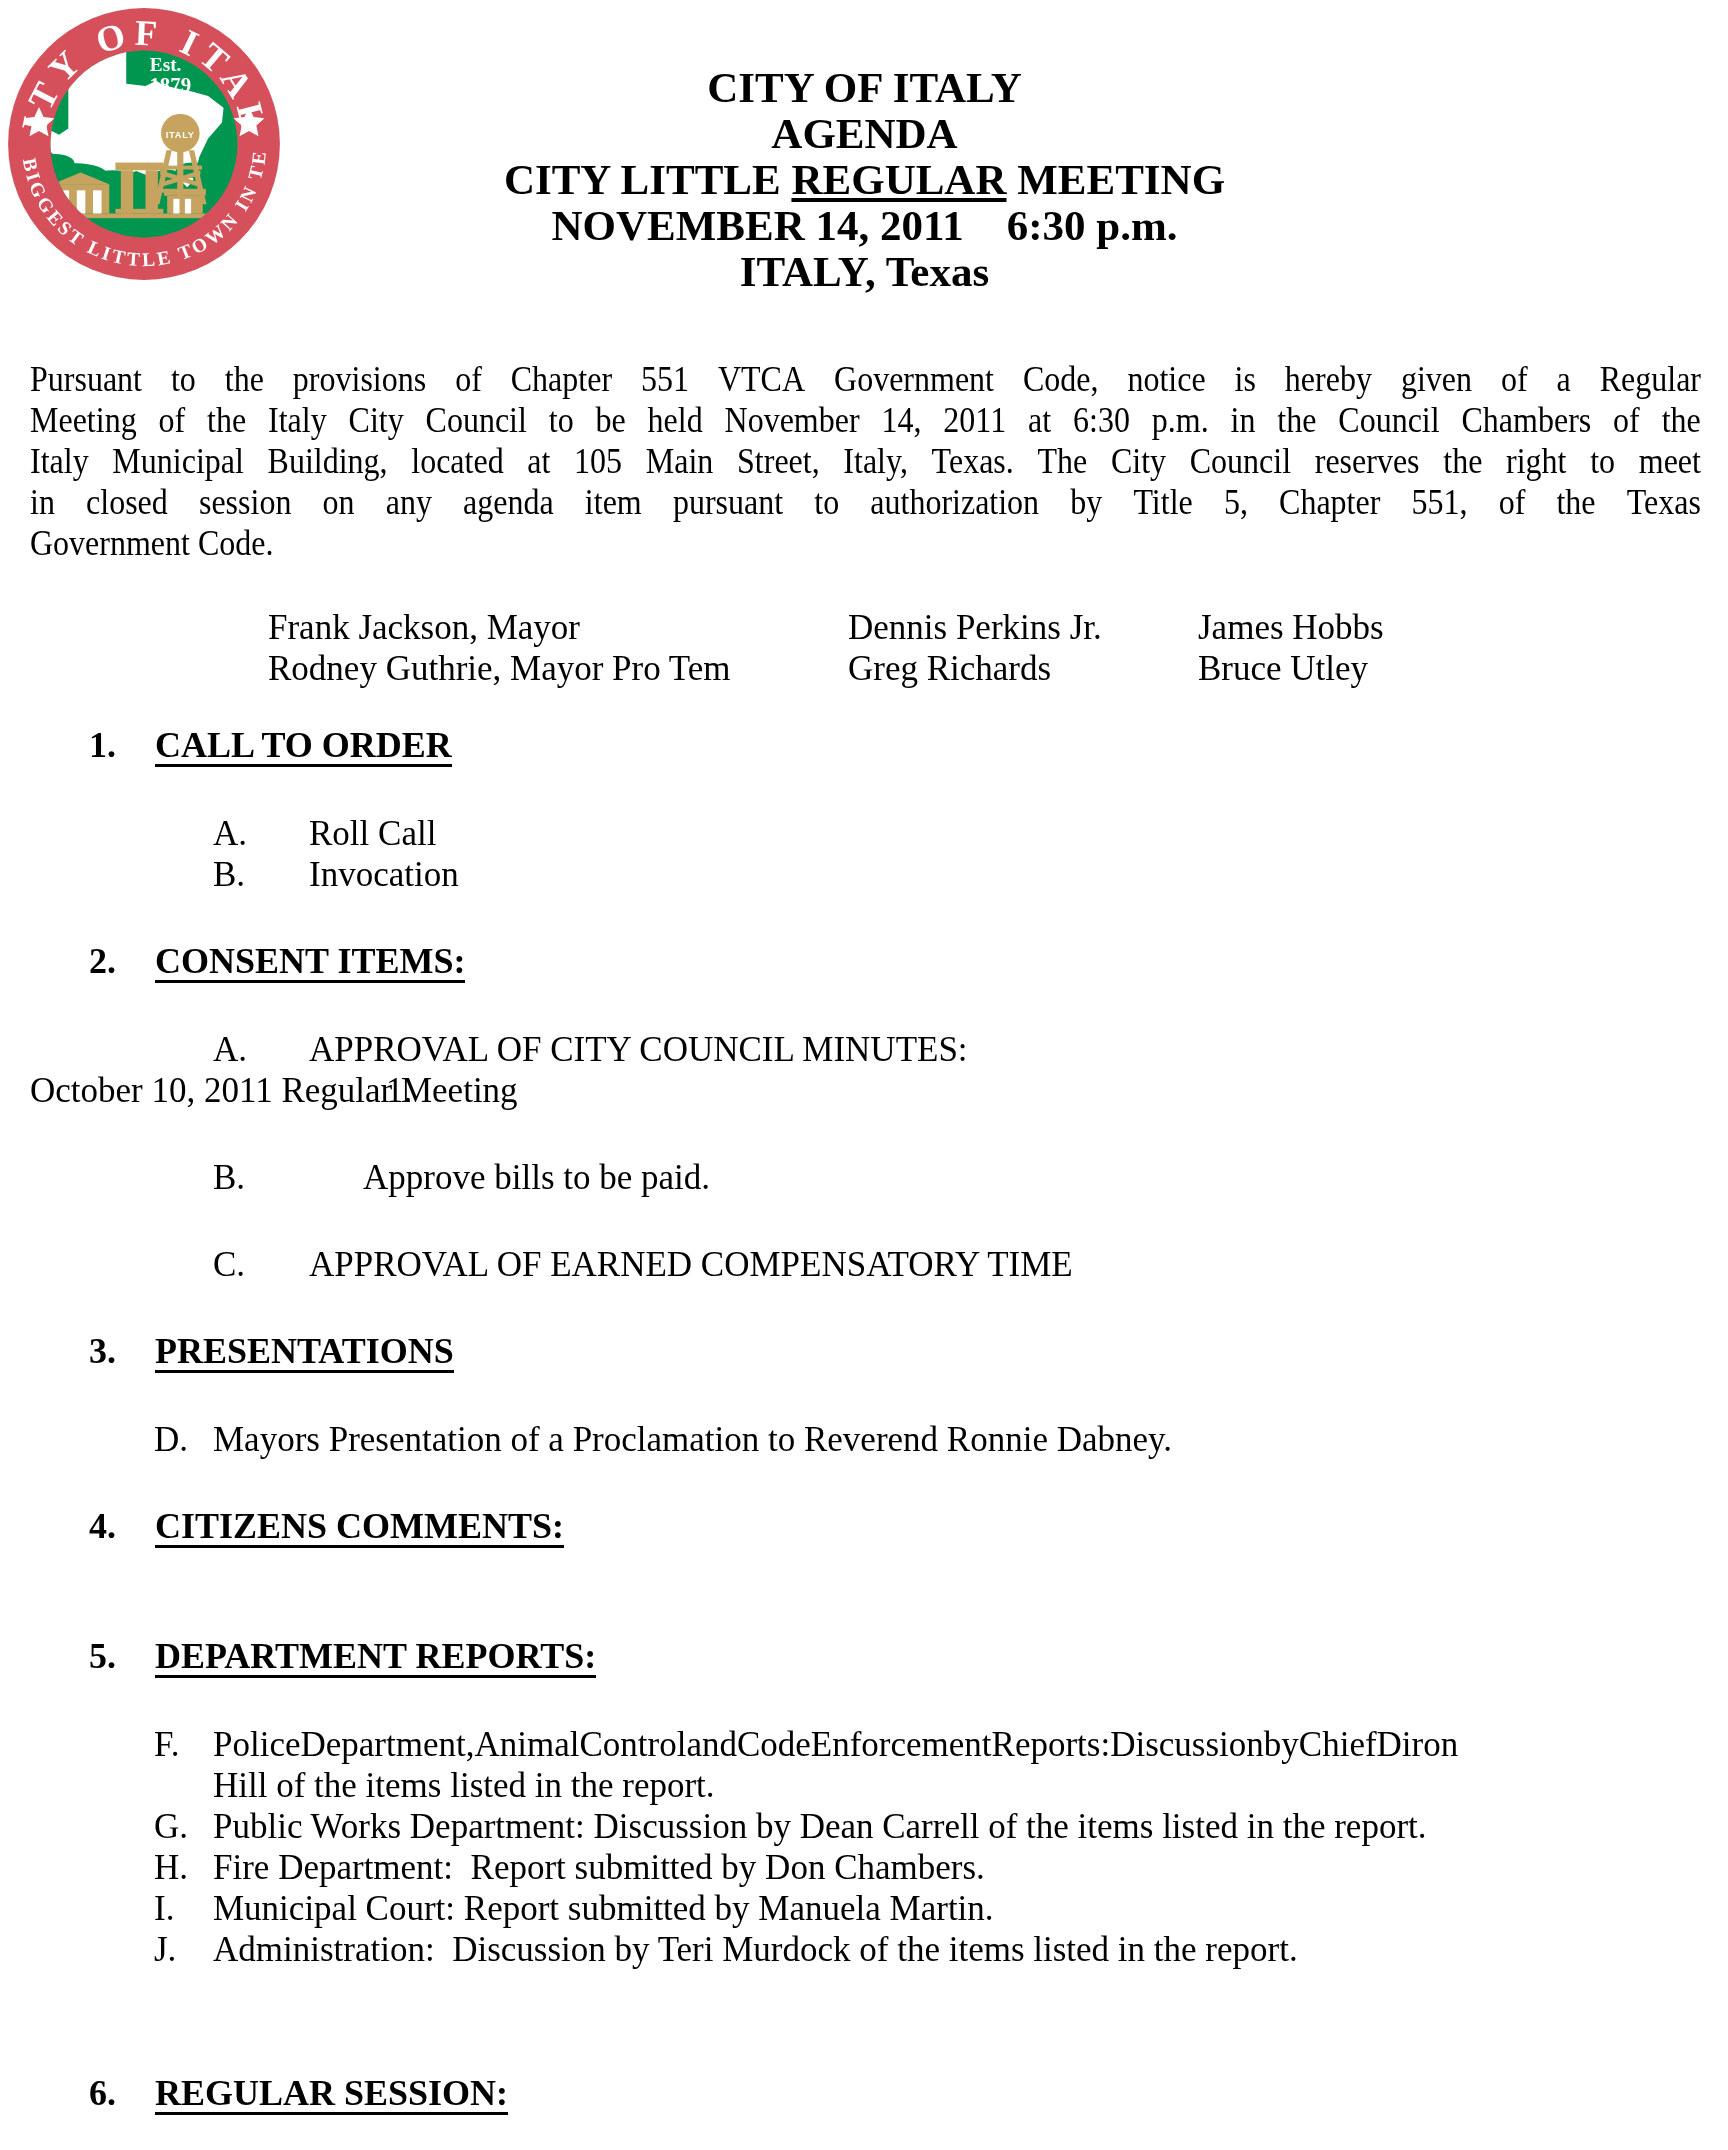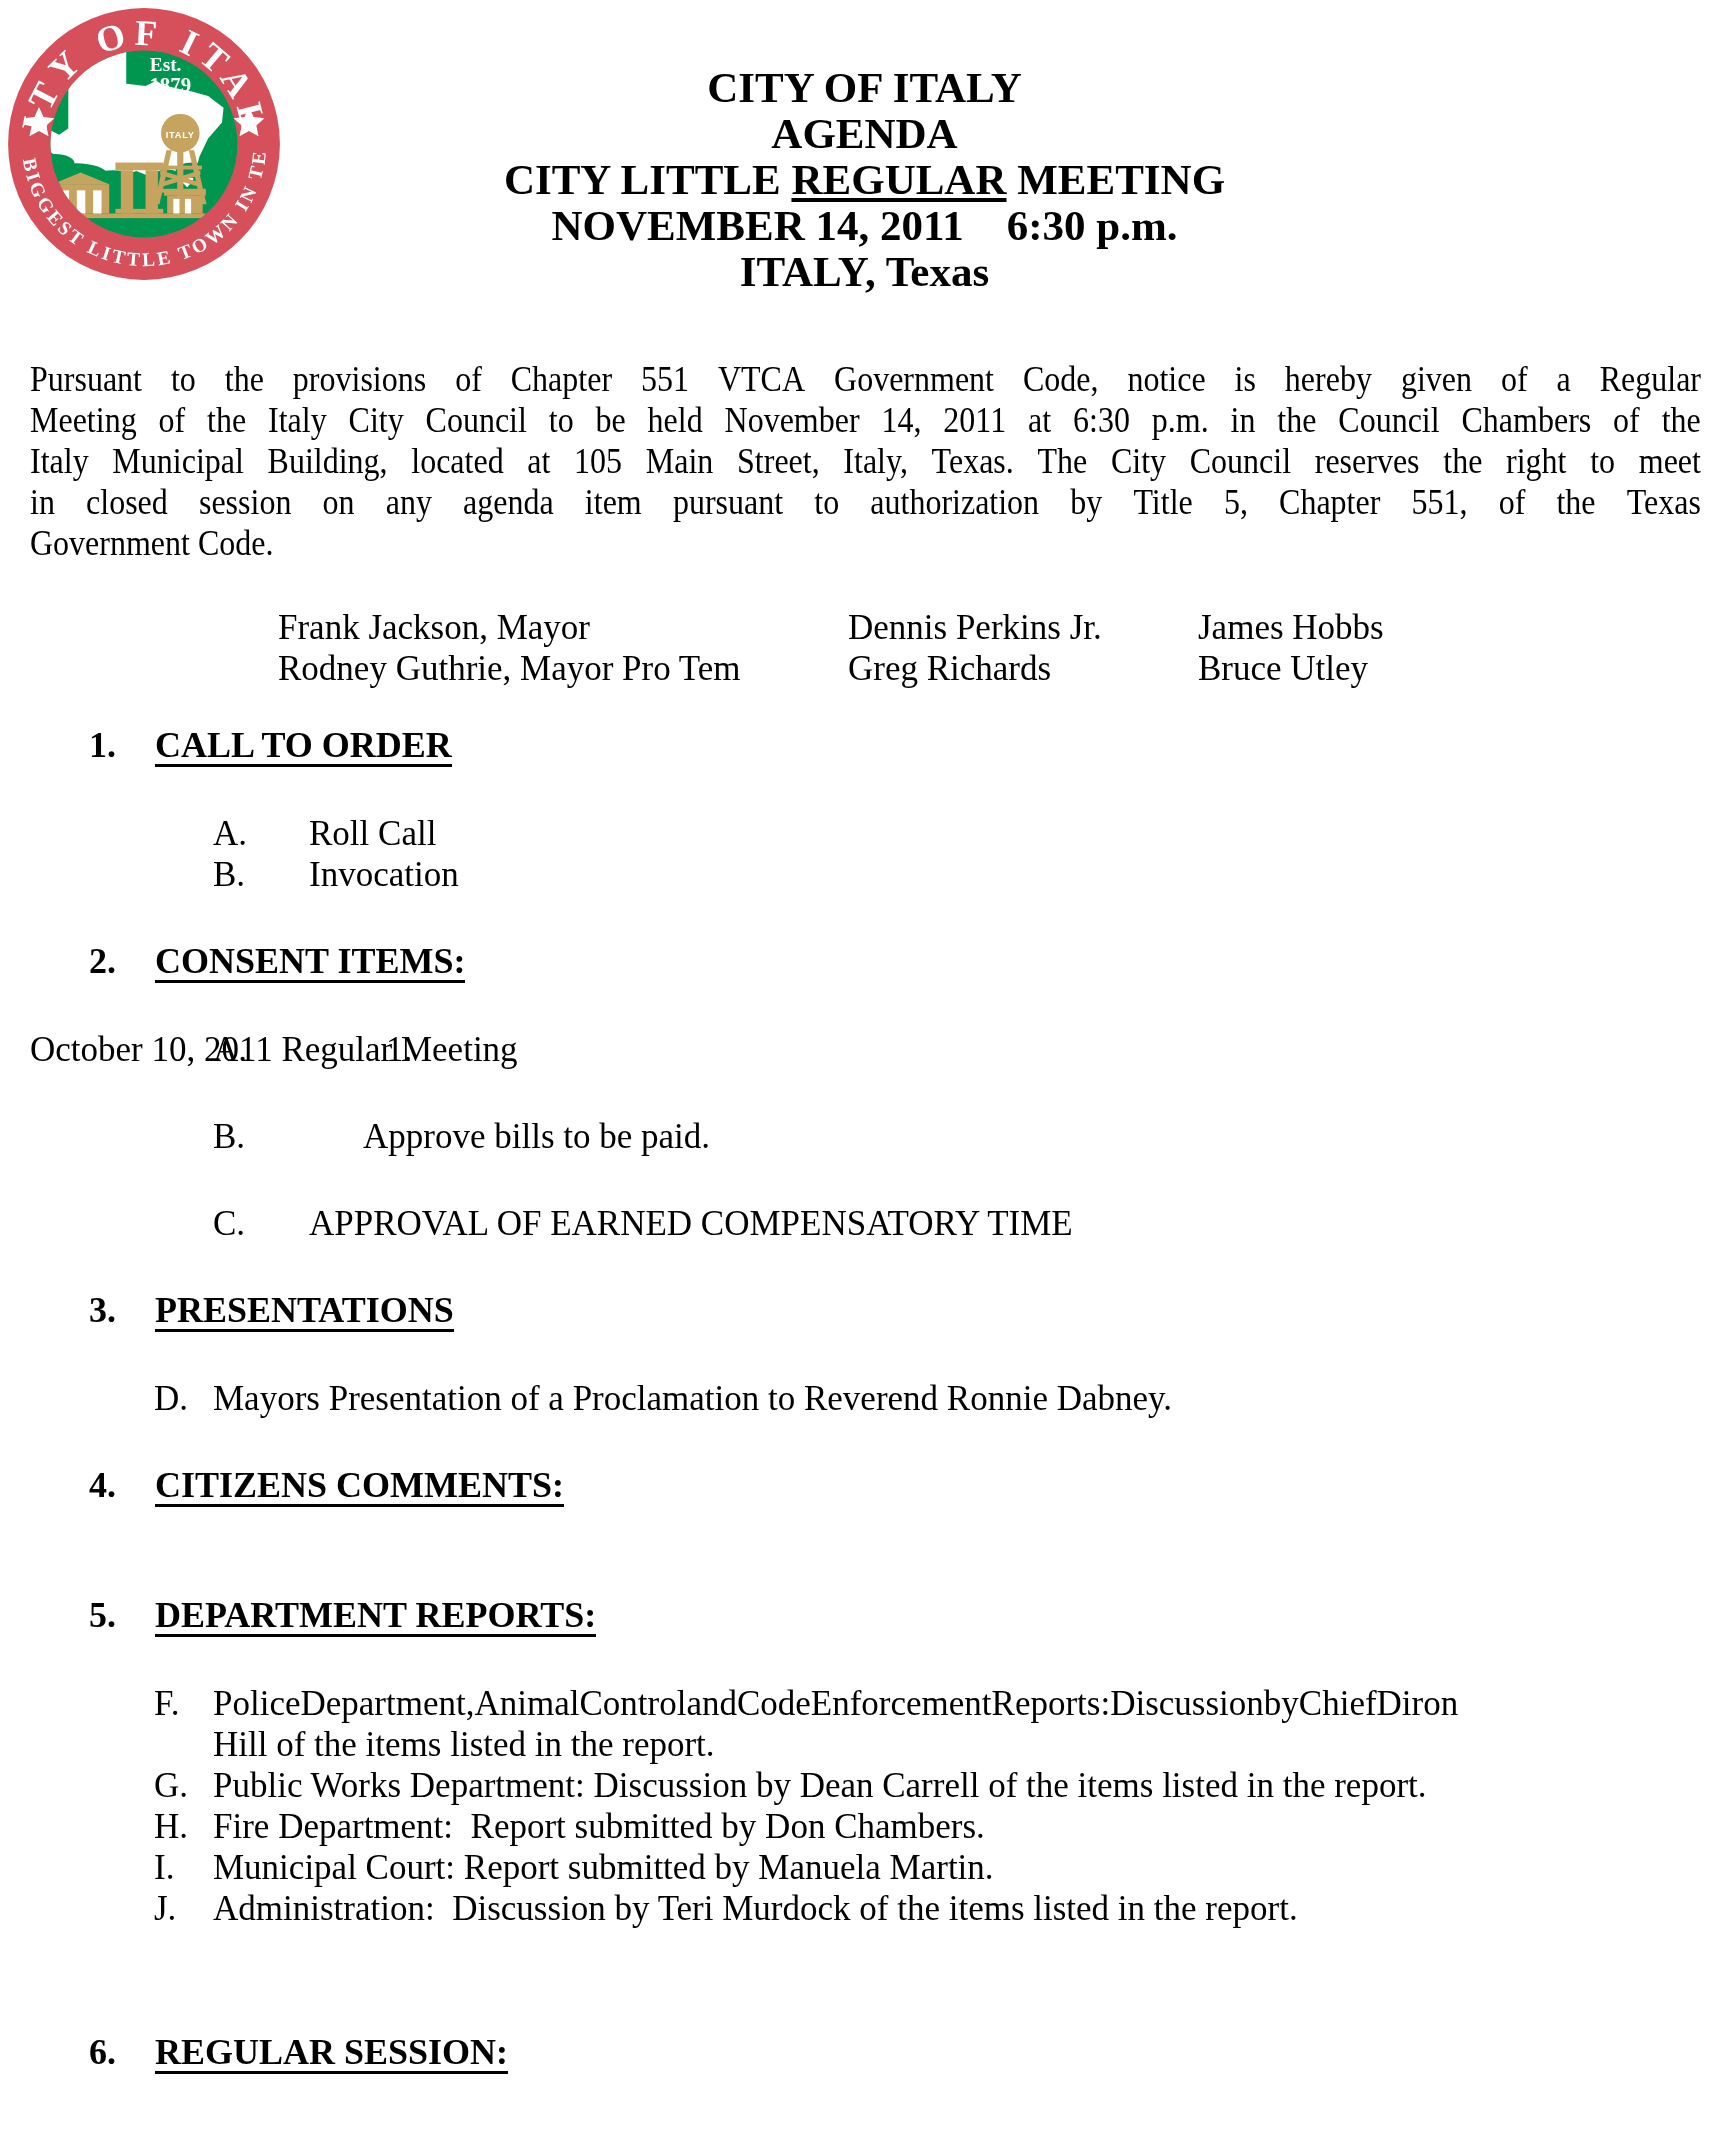--- a/index.html
+++ b/index.html
@@ -28,21 +28,21 @@
   
   .content{position:absolute;left:30px;top:356px;width:1671px;}
   
   .jline{display:flex;justify-content:space-between;font-size:32px;line-height:41px;height:41px;transform:scaleY(1.12);transform-origin:left top;}
   .jline span{white-space:pre;}
   .plain-line{font-size:32px;line-height:41px;height:41px;transform:scaleY(1.12);transform-origin:left top;}
   
   .officials{position:relative;height:82px;margin-top:46px;font-size:35px;}
   .off-col{position:absolute;top:0;}
   .off-col div{line-height:41px;height:41px;white-space:nowrap;}
-  .off-col.c0{left:248px;} .off-col.c1{left:818px;} .off-col.c2{left:1168px;}
+  .off-col.c0{left:238px;} .off-col.c1{left:818px;} .off-col.c2{left:1168px;}
   
   .block{margin-top:46px;}
   #blk-sec1{margin-top:36px;}
   #blk-sec5{margin-top:88px;}
   #blk-sec6{margin-top:103px;}
   .hrow{position:relative;font-weight:bold;font-size:36px;line-height:41px;}
   .hnum{position:absolute;left:59px;top:0;}
   .htext{display:inline-block;margin-left:125px;line-height:37px;border-bottom:3.2px solid #000;}
   .row{position:relative;font-size:35px;line-height:41px;}
   .row .lbl{position:absolute;top:0;}
@@ -258,20 +258,21 @@
             <span class="lbl">B.</span>
             <div class="txt">Invocation</div>
           </div>
         </div>
         <div class="block" id="blk-sec2">
           <div class="hrow"><span class="hnum">2.</span><span class="htext">CONSENT ITEMS:</span></div>
         </div>
         <div class="block" id="blk-sec2-a">
           <div class="row lvl2">
             <span class="lbl">A.</span>
+            <div class="txt">APPROVAL OF CITY COUNCIL MINUTES:</div>
           </div>
           <div class="row lvl3">
             <span class="lbl">1.</span>
             <div class="txt">October 10, 2011 Regular Meeting</div>
           </div>
         </div>
         <div class="block" id="blk-sec2-b">
           <div class="row lvl2">
             <span class="lbl">B.</span>
           </div>

